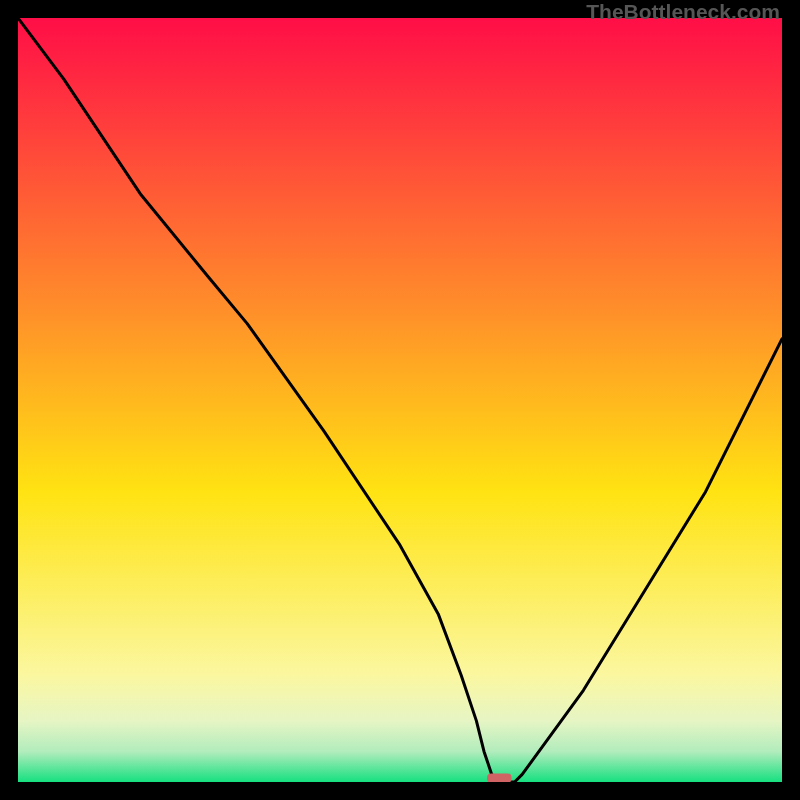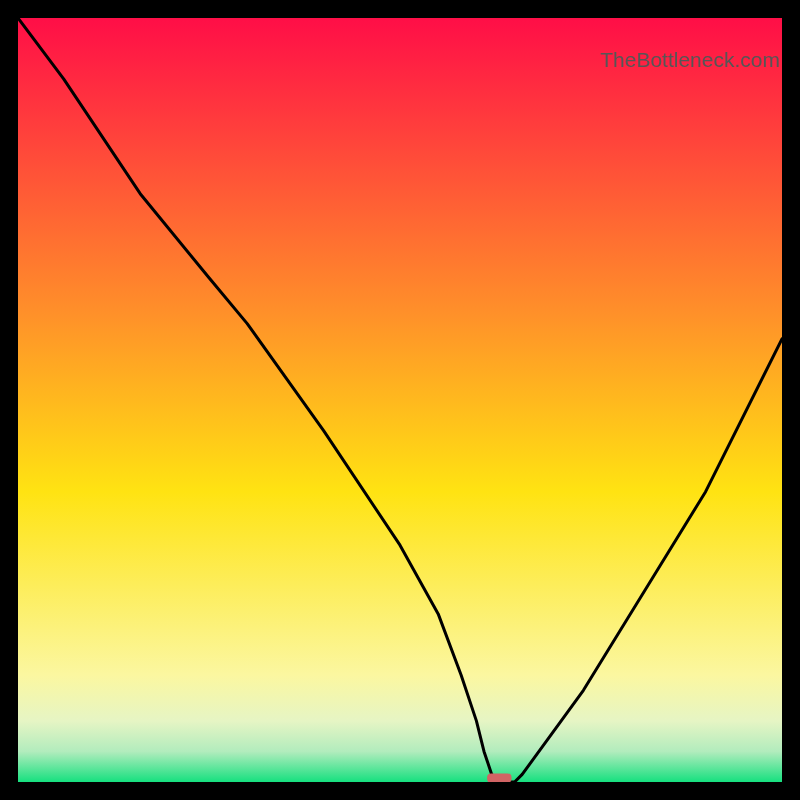--- a/index.html
+++ b/index.html
@@ -25,24 +25,23 @@
     width: 764px;
     height: 764px;
     overflow: hidden;
   }
   .attribution {
     position: absolute;
     top: 0;
     right: 20px;
     font-family: Arial, Helvetica, sans-serif;
     font-size: 21px;
-    font-weight: 400;
+    font-weight: 700;
     color: #565656;
     letter-spacing: 0px;
-    margin-top: 48px;
   }
   svg { display: block; }
 </style>
 </head>
 <body>
 
 <div class="frame">
 
   <div class="plot">
     <svg width="764" height="764" viewBox="0 0 764 764">

